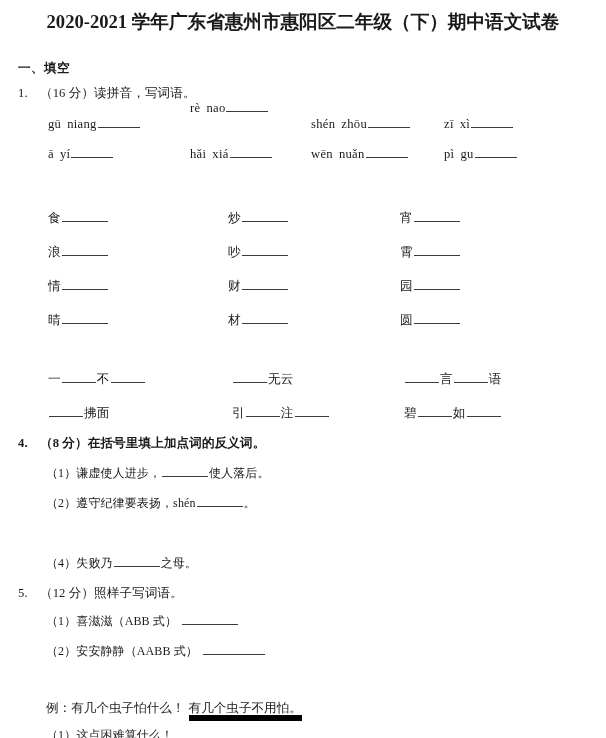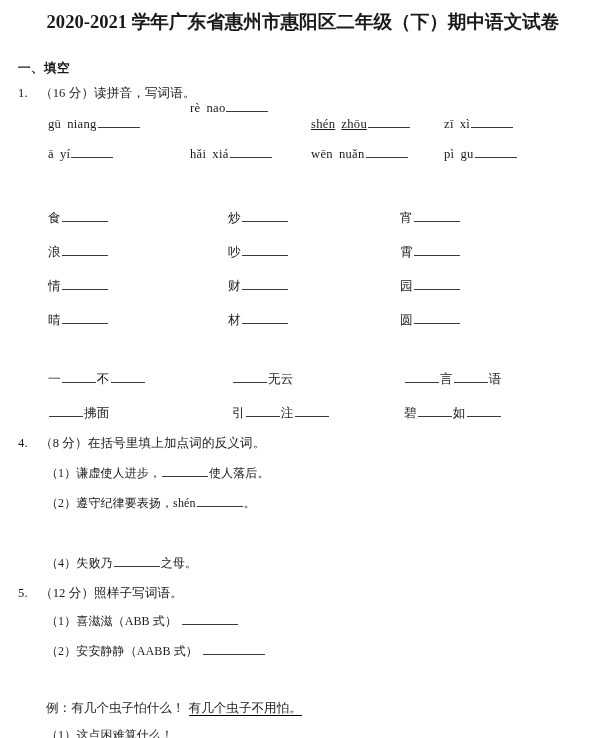--- a/index.html
+++ b/index.html
@@ -97,21 +97,21 @@
     letter-spacing: 0.1px;
   }
 
   .example-line {
     position: absolute;
     left: 46px;
     font-size: 12.6px;
     white-space: nowrap;
   }
   .ul-answer {
-    border-bottom: 1px solid #000000;
+    border-bottom: 6px solid #000000;
     padding-bottom: 0px;
     font-family: Liberation Serif, serif;
   }
 
   
   .scan-tint {
     position: absolute;
     inset: 0;
     pointer-events: none;
     background: rgba(252, 252, 250, 0.0);
@@ -129,21 +129,21 @@
   <div class="q-stem" style="top:85px;">
     <span class="q-num">1.</span><span>（16 分）读拼音，写词语。</span>
   </div>
 
   <div class="cell pinyin" style="left:48px; top:115px;">
     <span class="py-sy">gū</span><span>niang</span><span class="blank w42"></span>
   </div>
   <div class="cell pinyin" style="left:190px; top:99px;">
     <span class="py-sy">rè</span><span>nao</span><span class="blank w42"></span>
   </div>
-  <div class="cell pinyin" style="left:311px; top:115px;text-decoration:underline;">
+  <div class="cell pinyin" style="left:311px; top:115px;">
     <span class="py-sy">shén</span><span>zhōu</span><span class="blank w42"></span>
   </div>
   <div class="cell pinyin" style="left:444px; top:115px;">
     <span class="py-sy">zī</span><span>xì</span><span class="blank w42"></span>
   </div>
 
   <div class="cell pinyin" style="left:48px; top:145px;">
     <span class="py-sy">ā</span><span>yí</span><span class="blank w42"></span>
   </div>
   <div class="cell pinyin" style="left:190px; top:145px;">
@@ -211,21 +211,21 @@
   <div class="cell" style="left:48px; top:404px;">
     <span class="blank w34"></span><span>拂面</span>
   </div>
   <div class="cell" style="left:232px; top:404px;">
     <span>引</span><span class="blank w34"></span><span>注</span><span class="blank w34"></span>
   </div>
   <div class="cell" style="left:404px; top:404px;">
     <span>碧</span><span class="blank w34"></span><span>如</span><span class="blank w34"></span>
   </div>
 
-  <div class="q-stem" style="top:435px;">
+  <div class="q-stem" style="top:435px;font-weight:bold;">
     <span class="q-num">4.</span><span>（8 分）在括号里填上加点词的反义词。</span>
   </div>
 
   <div class="sub-item" style="top:465px;">
     <span>（1）</span><span>谦虚使人进步，</span><span class="blank w46"></span><span>使人落后。</span>
   </div>
   <div class="sub-item" style="top:495px;">
     <span>（2）</span><span>遵守纪律要表扬，shén</span><span class="blank w46"></span><span>。</span>
   </div>
   <div class="sub-item" style="top:555px;">

